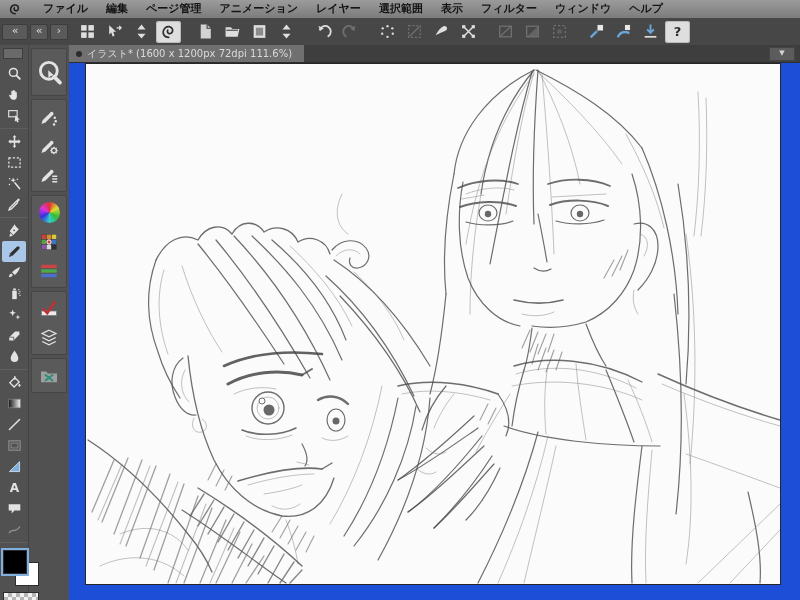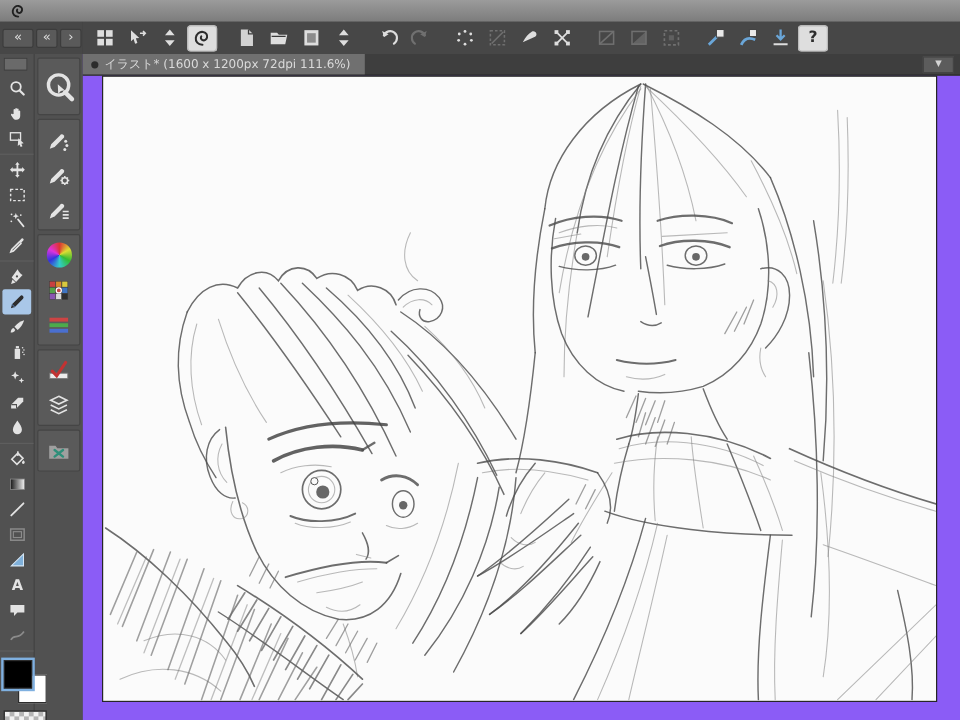--- a/index.html
+++ b/index.html
@@ -50,21 +50,21 @@
       background:conic-gradient(#d33,#dd3,#3b3,#3cc,#33d,#d3d,#d33);}
   
   .swatches{position:absolute;left:3px;top:505px;width:60px;height:90px;}
   .sw{position:absolute;width:22px;height:22px;border:1px solid #2d2d2d;}
   .sw.bg{left:12px;top:12px;background:#ffffff;}
   .sw.fg{left:0;top:0;background:#000;outline:2px solid #7fb0e0;}
   .checker{position:absolute;left:0;top:42px;width:34px;height:11px;border:1px solid #2d2d2d;
            background:conic-gradient(#b5b5b5 25%,#f2f2f2 0 50%,#b5b5b5 0 75%,#f2f2f2 0);
            background-size:8px 8px;}
   
-  .canvas-area{position:absolute;left:69px;top:45px;right:0;bottom:0;background:#8b5cf6;}
+  .canvas-area{position:absolute;left:69px;top:45px;right:0;bottom:0;background:#1d4ed8;}
   .tabbar{height:17px;background:#3e3e3e;border-bottom:1px solid #2e2e2e;
           display:flex;align-items:center;}
   .tab{height:17px;background:#707070;color:#dadada;font-size:10px;
        display:flex;align-items:center;gap:5px;padding:0 12px 0 7px;white-space:nowrap;}
   .tab-close-dot{width:6px;height:6px;border-radius:50%;background:#2c2c2c;flex:0 0 auto;}
   .tab-dd{margin-left:auto;margin-right:5px;width:24px;height:12px;background:#5c5c5c;
           border:1px solid #444;display:flex;align-items:center;justify-content:center;}
   .tab-dd .chev{font-size:7px;color:#d5d5d5;line-height:1;}
   .paper{position:absolute;left:17px;top:19px;width:694px;height:520px;background:#fbfbfb;
          box-shadow:0 0 0 1px #262626;}
@@ -77,20 +77,32 @@
 </style>
 </head>
 <body>
 
 <div class="menubar">
   <span class="logo">
     <svg viewBox="0 0 16 16">
         <path fill="none" stroke="currentColor" stroke-width="1.8" stroke-linecap="round" d="M8.2 13.5 C4.6 13.6 2.6 10.8 3 8 C3.4 5.2 5.8 3 8.6 3.4 C10.9 3.7 12.3 5.7 11.8 7.8 C11.4 9.5 9.7 10.5 8.2 9.8 C7 9.2 6.6 7.8 7.3 6.8"></path>
       </svg>
   </span>
+  <span style="display:flex;">
+      <span class="menu-item">ファイル</span>
+      <span class="menu-item">編集</span>
+      <span class="menu-item">ページ管理</span>
+      <span class="menu-item">アニメーション</span>
+      <span class="menu-item">レイヤー</span>
+      <span class="menu-item">選択範囲</span>
+      <span class="menu-item">表示</span>
+      <span class="menu-item">フィルター</span>
+      <span class="menu-item">ウィンドウ</span>
+      <span class="menu-item">ヘルプ</span>
+    </span>
 </div>
 
 <div class="dock-headers">
   <div class="hdr-btn" style="min-width:24px;">
       <span class="chev">«</span>
     </div>
   <div class="hdr-btn">
       <span class="chev">«</span>
     </div>
   <div class="hdr-btn">

